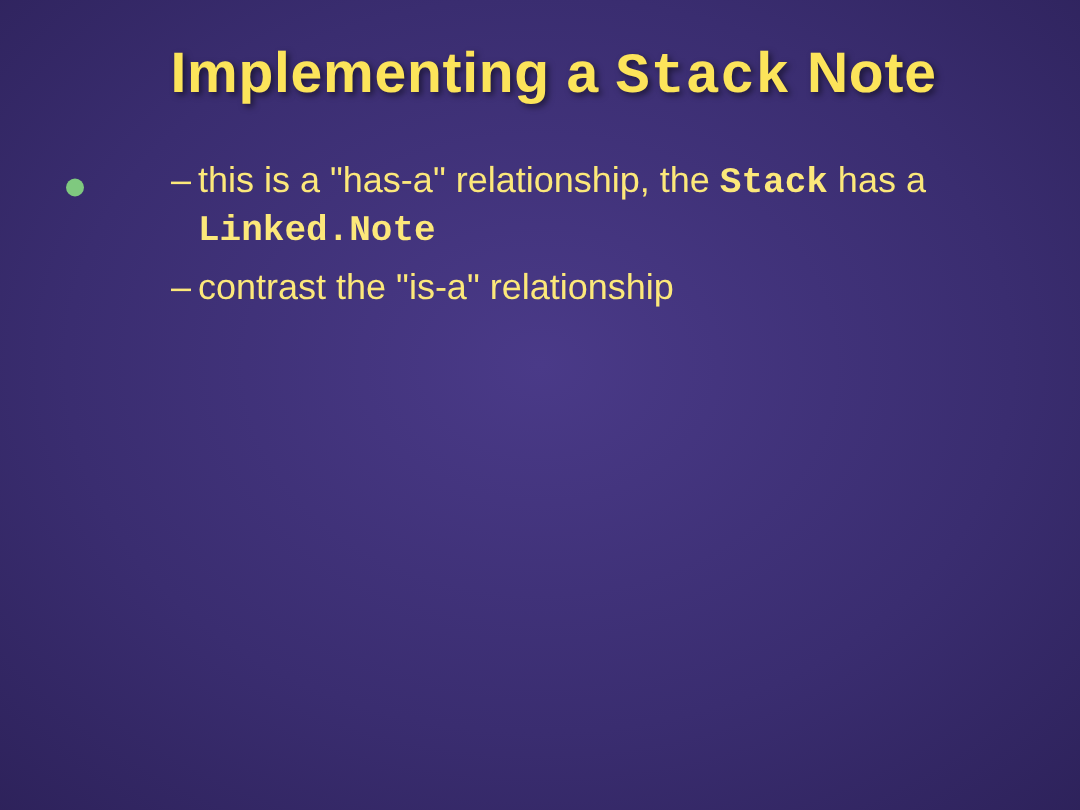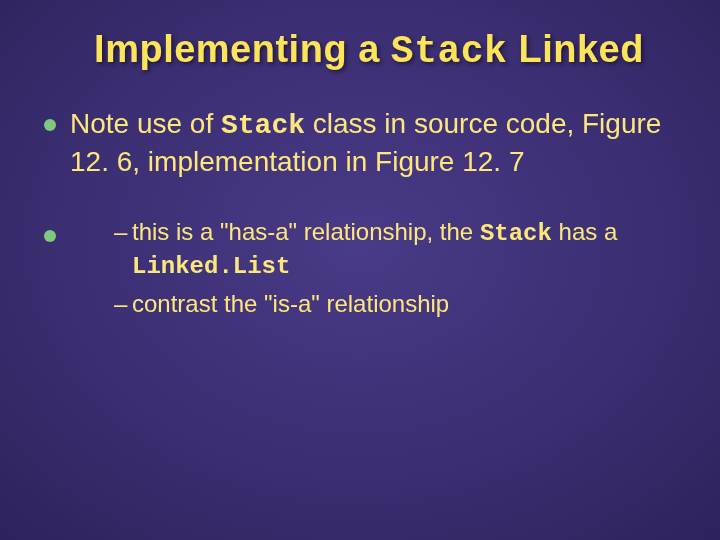--- a/index.html
+++ b/index.html
@@ -70,35 +70,32 @@
   }
   .ul {
   }
 </style>
 </head>
 <body>
 
 <div class="slide">
 
   <h1 class="title">
-    <span>Implementing a </span><span class="code">Stack</span><span> Linked</span>
+    <span>Implementing a </span><span class="code">Stack</span><span> Note</span>
   </h1>
 
   <div class="body">
 
-    <div class="bullet-l1">
-      <span>Note use of </span><span class="code">Stack</span><span> class in source code, Figure 12. 6, implementation in Figure 12. 7</span>
-    </div>
 
     <div class="bullet-l1" style="margin-bottom:10px;">
 
       <div class="bullet-l2">
         <span>this is a "has-a" relationship, the </span><span class="code">Stack</span>
         <span class="ul">has a</span>
-        <span class="code">Linked.List</span>
+        <span class="code">Linked.Note</span>
       </div>
 
       <div class="bullet-l2">
         <span>contrast the "is-a" relationship</span>
       </div>
     </div>
 
   </div>
 </div>
 

